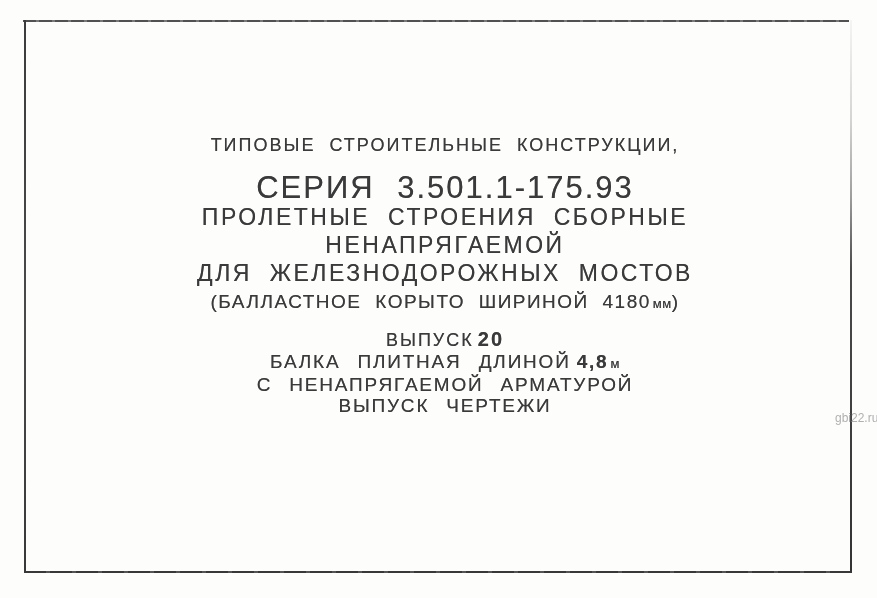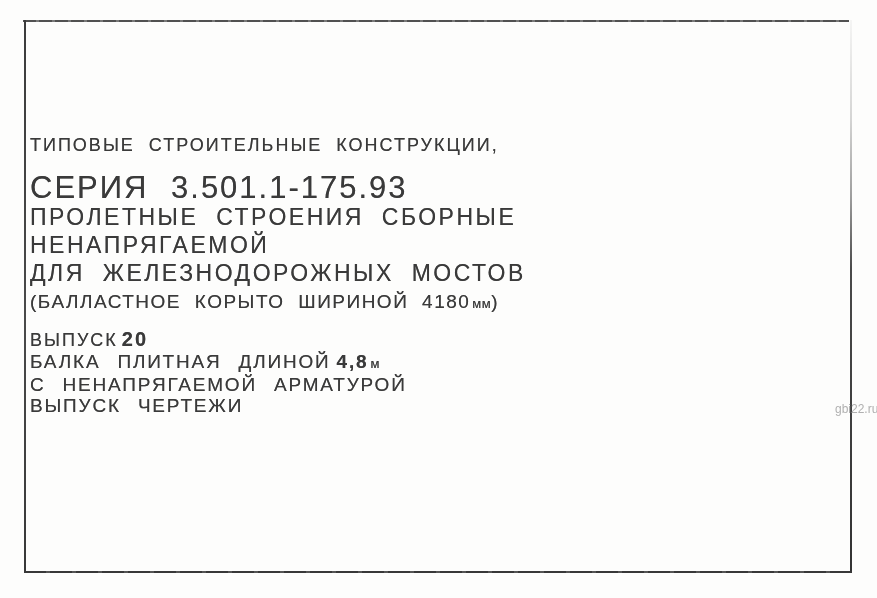--- a/index.html
+++ b/index.html
@@ -27,28 +27,28 @@
     background: linear-gradient(to bottom,
       rgba(90,90,90,0.05) 0%, rgba(90,90,90,0.25) 18%,
       rgba(80,80,80,0.55) 32%, #4a4a4a 45%, #333333 100%);
   }
   .frame-bottom {
     position: absolute; left: 24px; top: 571px; width: 828px; height: 2px;
     background: repeating-linear-gradient(to right, #383838 0 22px, #555555 22px 26px);
   }
   
   .watermark {
-    position: absolute; left: 835px; top: 402px;
+    position: absolute; left: 835px; top: 411px;
     font-size: 12px; color: #b0b0b0; letter-spacing: 0px;
     white-space: nowrap;
   }
   
   .titles {
     position: absolute; left: 30px; top: 134px; width: 830px;
-    white-space: nowrap;
+    text-align: center; white-space: nowrap;
     text-shadow: 0 0 0.5px rgba(58,58,58,0.7);
   }
   .t-small  { font-size: 18px; letter-spacing: 2px;   word-spacing: 7px;  line-height: 22px; }
   .t-series { font-size: 31px; letter-spacing: 2px;   word-spacing: 12px; line-height: 30px; margin-top: 17px; }
   .t-big    { font-size: 23px; letter-spacing: 2.5px; word-spacing: 9px;  line-height: 28px; }
   .t-sub    { font-size: 19px; letter-spacing: 1.5px; word-spacing: 7px;  line-height: 24px; margin-top: 3px; }
   .t-issue  { font-size: 18px; letter-spacing: 2px;   word-spacing: 4px;  line-height: 22px; margin-top: 12px; }
   .t-item   { font-size: 19px; letter-spacing: 1.8px; word-spacing: 10px; line-height: 21px; }
   .num-bold { font-weight: bold; }
   .issue-num { font-weight: bold; font-size: 20px; margin-left: 4px; }

